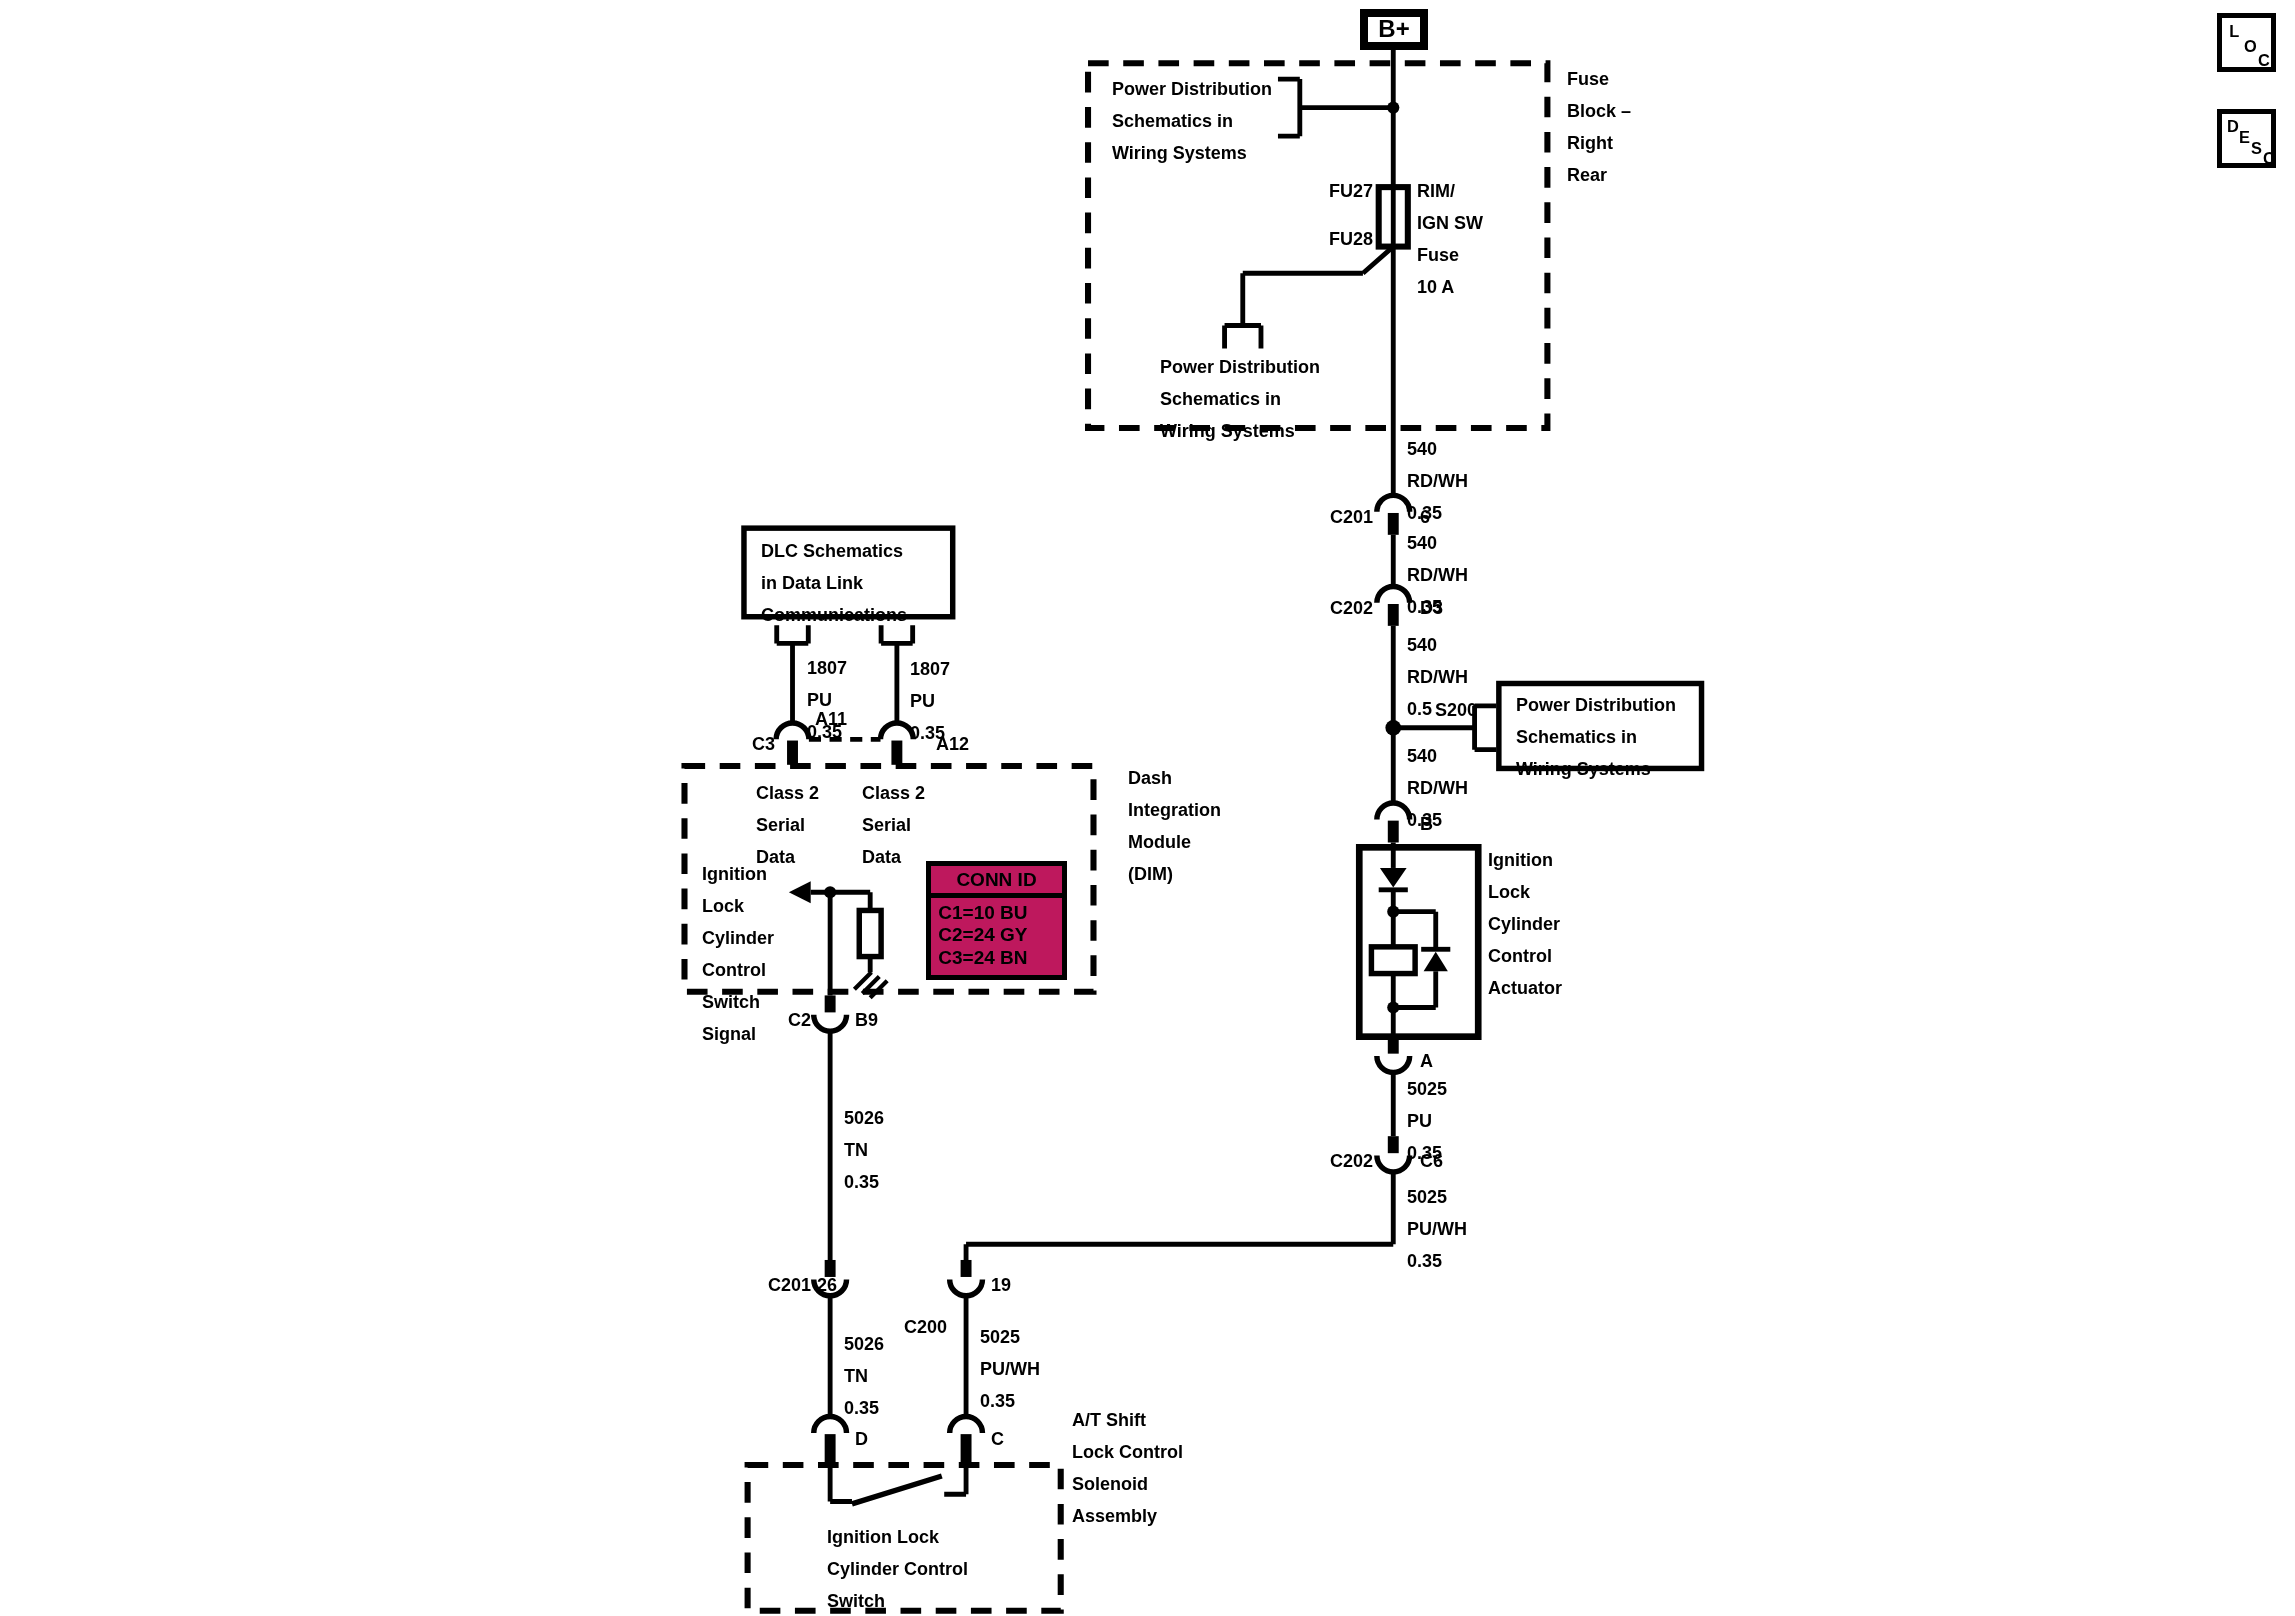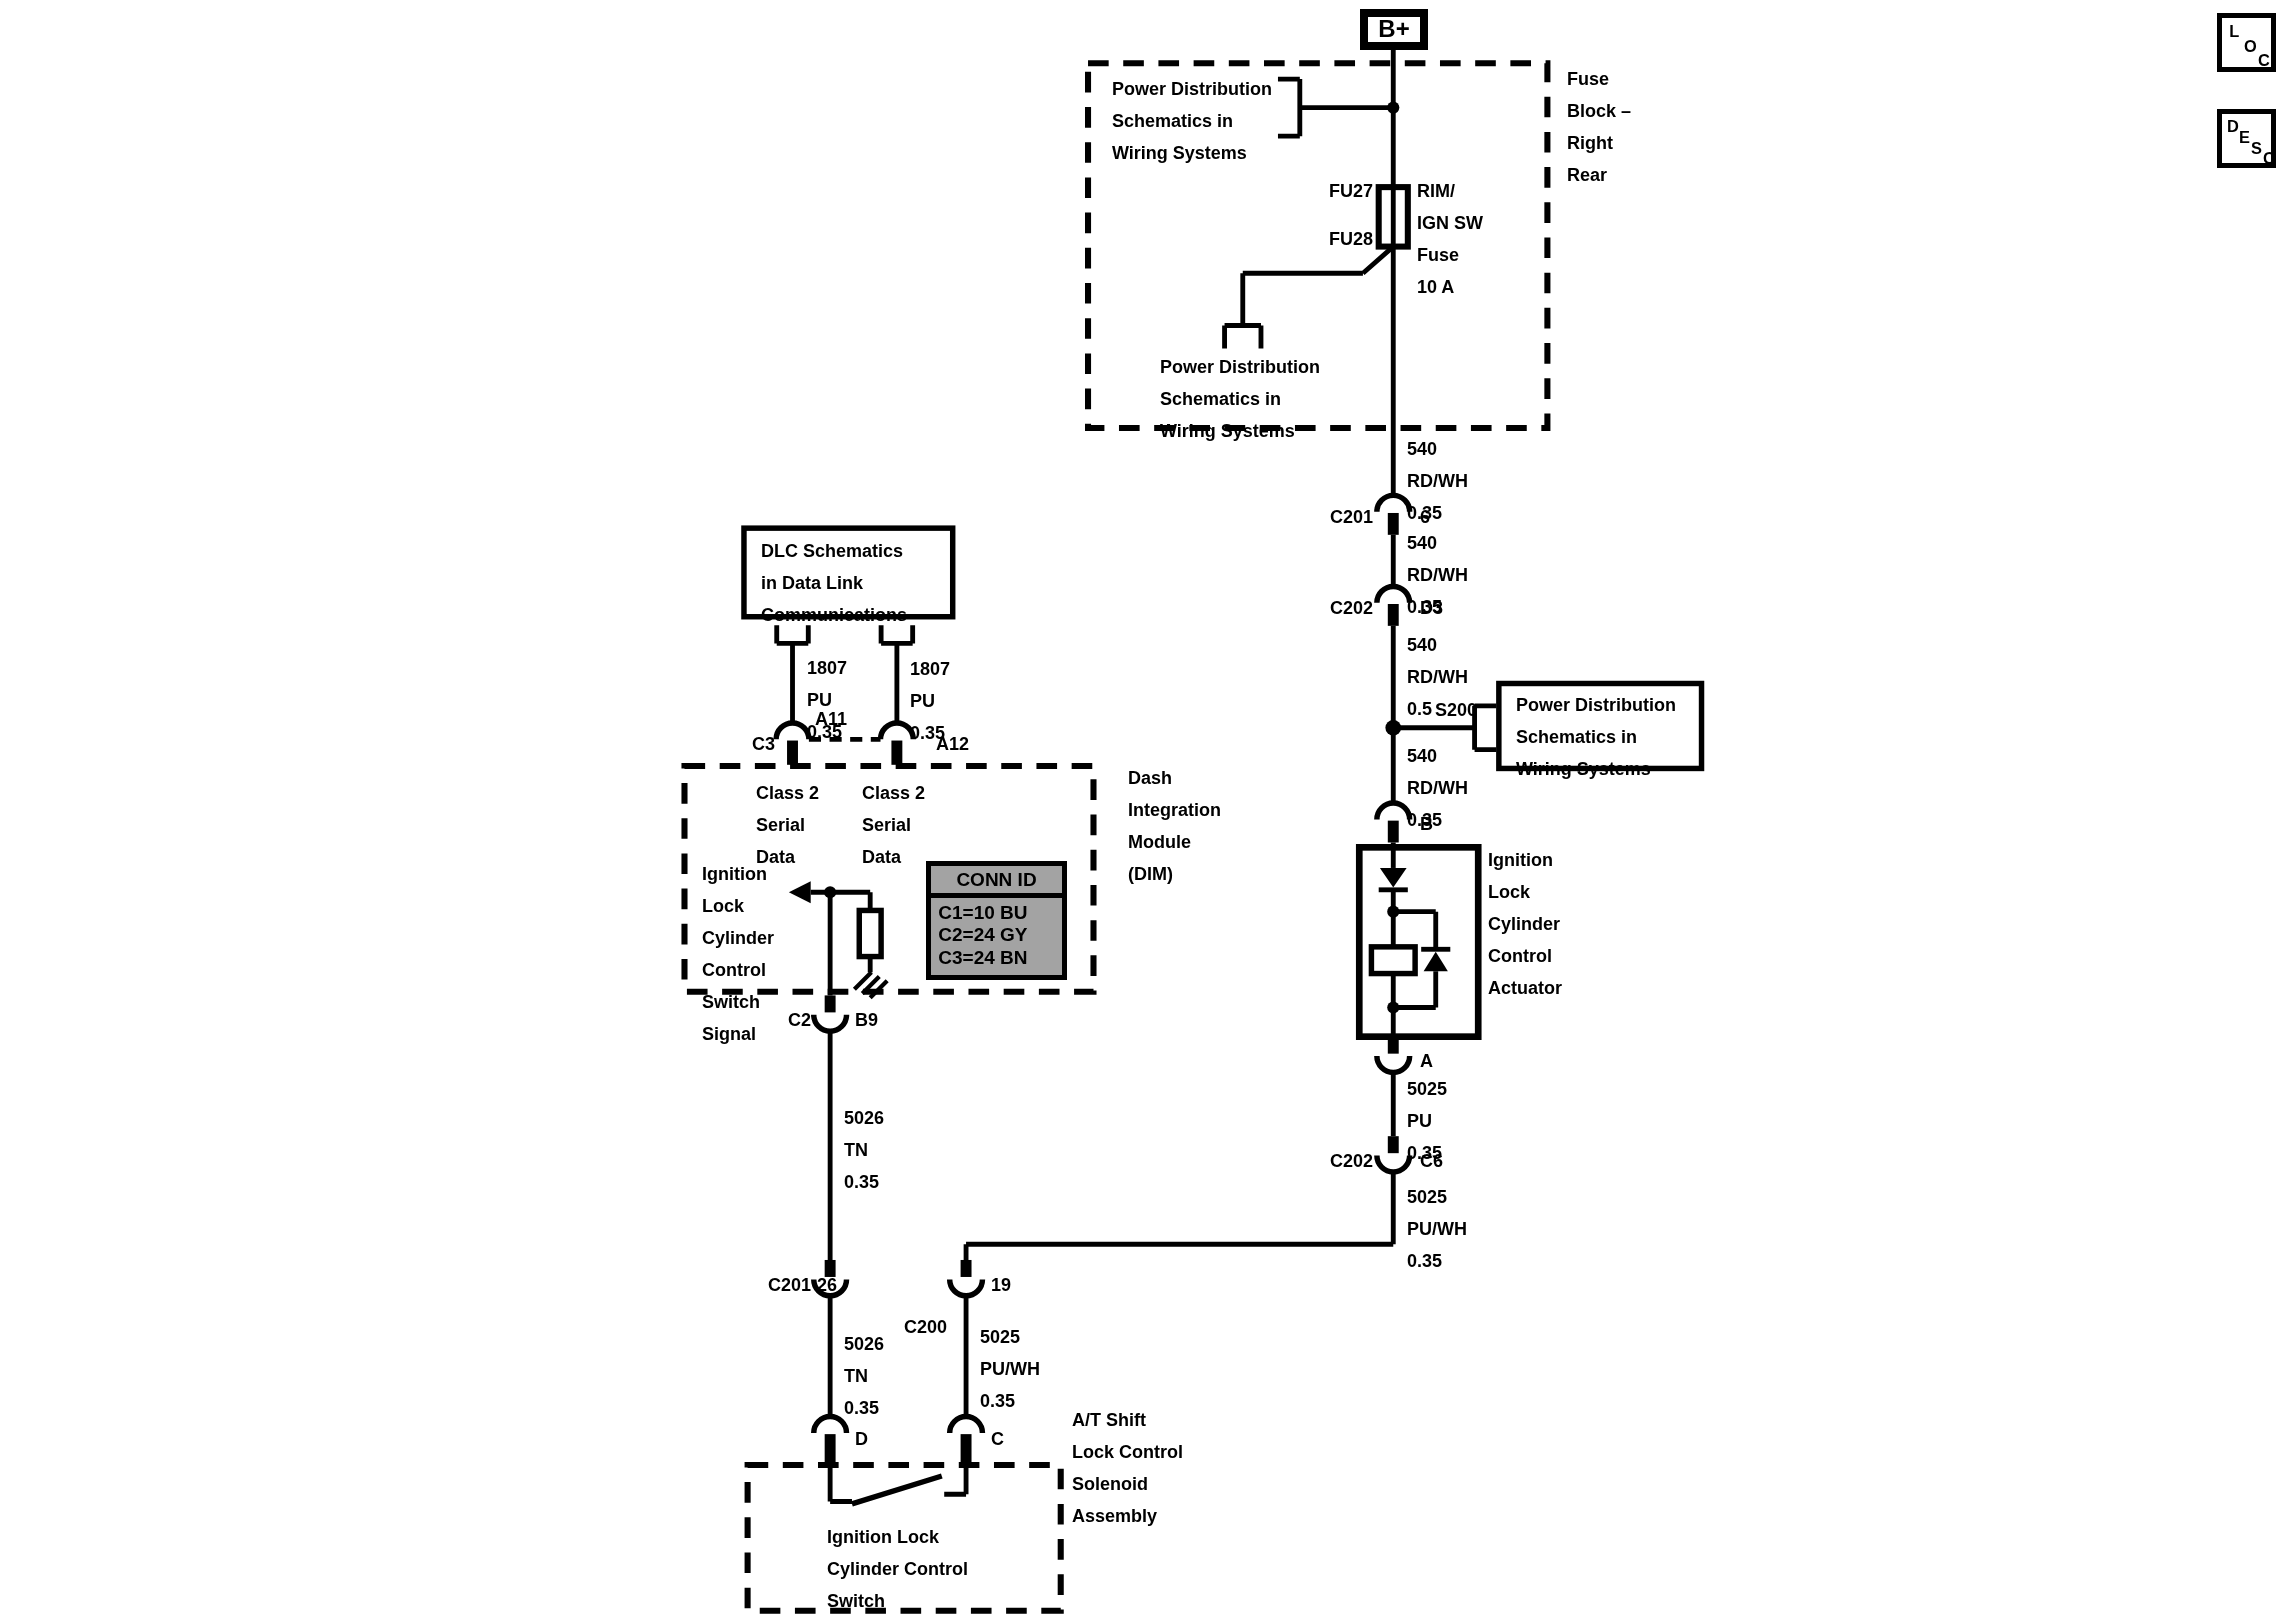--- a/index.html
+++ b/index.html
@@ -9,21 +9,21 @@
   svg.wires path, svg.wires rect, svg.wires line{stroke:#000;fill:none;stroke-width:8;}
   svg.wires .sw9{stroke-width:9;} svg.wires .sw10{stroke-width:10;} svg.wires .sw11{stroke-width:11;} svg.wires .sw7{stroke-width:7;}
   svg.wires .fill{fill:#000;stroke:none;}
   svg.wires .dashbox{stroke-width:10;stroke-dasharray:34 24;}
   svg.wires .dashlink{stroke-dasharray:20 14;}
   .lb{position:absolute;font-weight:bold;font-size:18px;line-height:32px;white-space:pre-line;}
   .r{text-align:right;}
   .bplus{position:absolute;left:1360px;top:8.5px;width:68px;height:41px;border:8px solid #000;
          box-sizing:border-box;display:flex;align-items:center;justify-content:center;
          font-size:24px;font-weight:bold;}
-  .connid{position:absolute;left:926px;top:861px;width:141px;border:5.5px solid #000;box-sizing:border-box;background:#a3a3a3;}
+  .connid{position:absolute;left:926px;top:861px;width:141px;border:5.5px solid #000;box-sizing:border-box;background:#be185d;}
   .connid .hd{text-align:center;font-weight:bold;font-size:19px;line-height:27px;border-bottom:5.5px solid #000;}
   .connid .rows{padding:3.6px 6px 6px 7.3px;font-weight:bold;font-size:19px;line-height:22.5px;white-space:pre-line;}
   .cornerbox{position:absolute;left:2217px;width:59px;height:59px;border:5.5px solid #000;box-sizing:border-box;background:#fff;}
   .cornerbox span{position:absolute;font-weight:bold;font-size:16.4px;line-height:16.4px;}
 </style>
 </head>
 <body>
 
 <div class="canvas">
 

